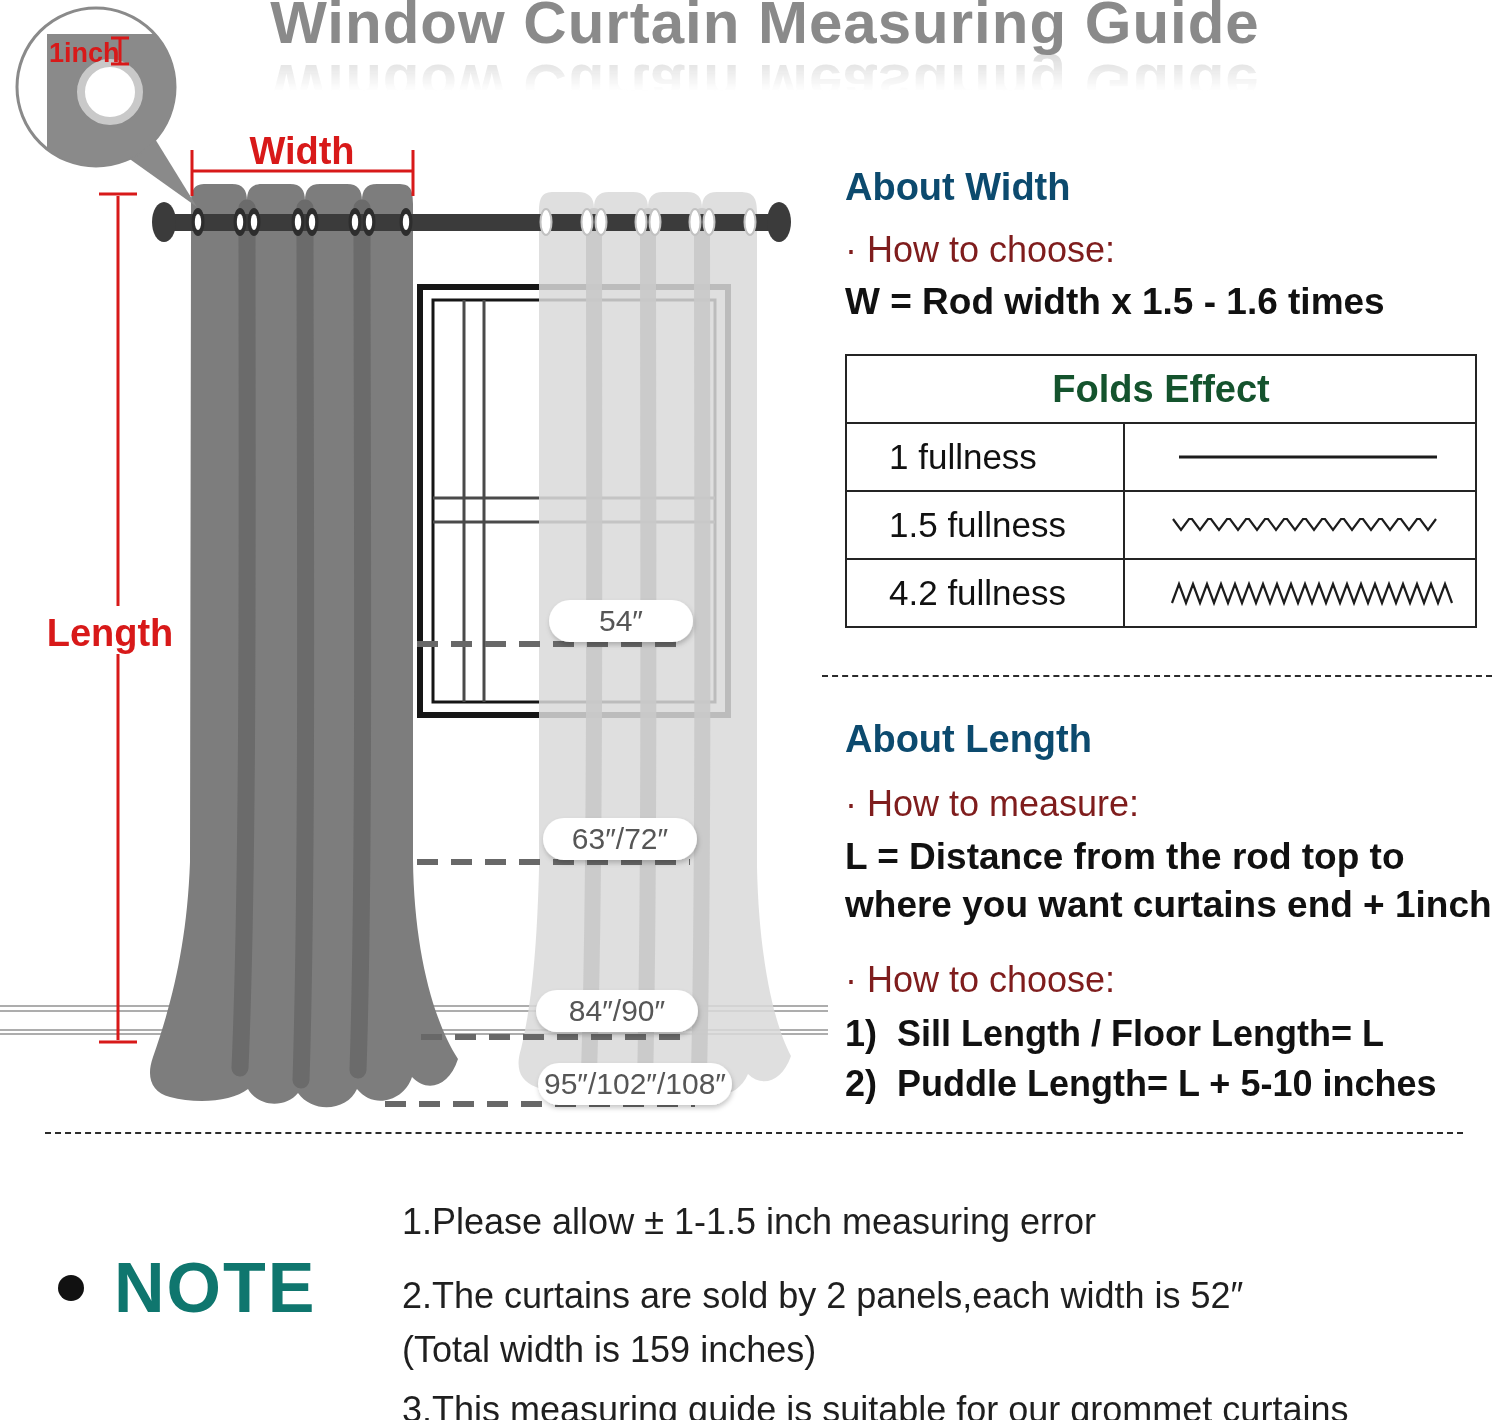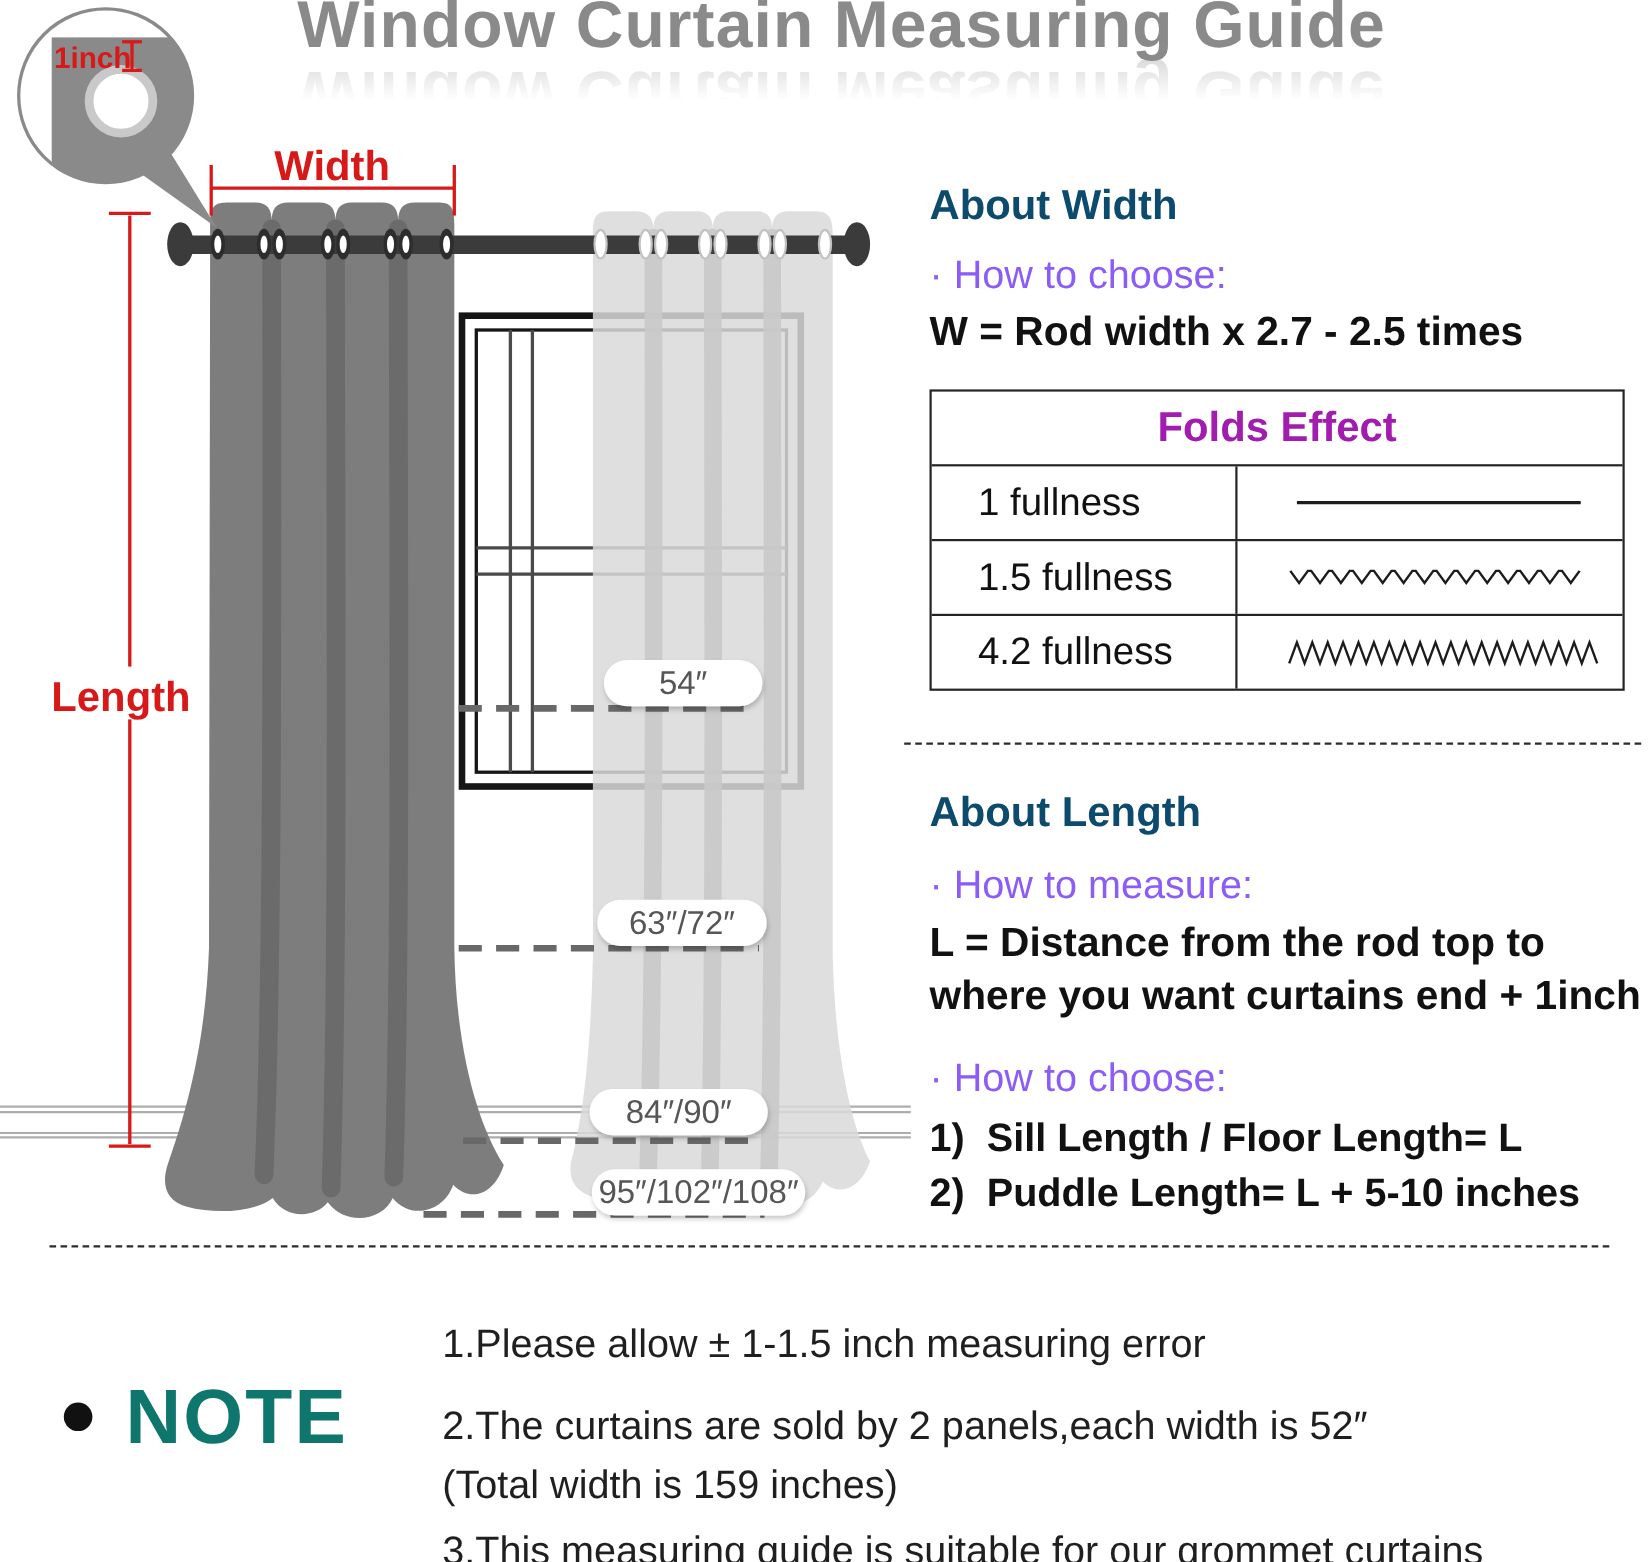--- a/index.html
+++ b/index.html
@@ -15,30 +15,30 @@
     mask-image:linear-gradient(to top,rgba(0,0,0,.55) 0%,rgba(0,0,0,0) 60%);}
 
   
   #diagram{position:absolute;left:0;top:0;}
   #diagram text{font-family:"Liberation Sans",sans-serif;}
   .red-label{fill:#d81919;font-weight:700;font-size:38px;}
   .pill-text{fill:#565656;font-size:30px;}
 
   
   .section-heading{font-size:38px;font-weight:700;color:#0c4a6e;margin:0;}
-  .bullet-line{font-size:36px;color:#8b5cf6;margin:0;}
+  .bullet-line{font-size:36px;color:#7f1d1d;margin:0;}
   .formula{font-size:37px;font-weight:600;color:#111;margin:0;}
   .about-width{position:absolute;left:845px;top:166px;width:655px;}
   .about-width .bullet-line{margin-top:20px;}
   .about-width .formula{margin-top:10px;}
 
   .folds-table{position:absolute;left:845px;top:354px;width:632px;border:2px solid #242424;
                box-sizing:border-box;background:#fff;}
   .ft-header{height:66px;border-bottom:2px solid #242424;display:flex;align-items:center;
-             justify-content:center;font-size:38px;font-weight:600;color:#a21caf;}
+             justify-content:center;font-size:38px;font-weight:600;color:#14532d;}
   .ft-row{display:grid;grid-template-columns:278px 1fr;height:66px;gap:24px;}
   .ft-row + .ft-row{border-top:2px solid #242424;}
   .ft-label{border-right:2px solid #242424;display:flex;align-items:center;
             padding-left:42px;font-size:35px;color:#111;}
   .ft-pattern{display:flex;align-items:center;justify-content:center;}
 
   .divider-right{position:absolute;left:822px;top:675px;width:670px;height:0;
                  border-top:2px dashed #2b2b2b;}
   .divider-bottom{position:absolute;left:45px;top:1132px;width:1418px;height:0;
                   border-top:2px dashed #2b2b2b;}
@@ -202,21 +202,21 @@
       <text class="pill-text" x="617" y="1021" text-anchor="middle">84″/90″</text>
 
       <rect x="538" y="1063" width="194" height="42" rx="21" fill="#ffffff" filter="url(#softShadow)"></rect>
       <text class="pill-text" x="635" y="1094" text-anchor="middle" font-size="29">95″/102″/108″</text>
     </g>
   </svg>
 
   <div class="about-width">
     <h2 class="section-heading">About Width</h2>
     <p class="bullet-line">· How to choose:</p>
-    <p class="formula">W = Rod width x 2.7 - 2.5 times</p>
+    <p class="formula">W = Rod width x 1.5 - 1.6 times</p>
   </div>
 
   <div class="folds-table">
     <div class="ft-header">Folds Effect</div>
     <div class="ft-row">
       <div class="ft-label">1 fullness</div>
       <div class="ft-pattern">
         <svg width="290" height="26" viewBox="0 0 290 26">
           <line x1="12" y1="13" x2="270" y2="13" stroke="#1c1c1c" stroke-width="3"></line>
         </svg>

